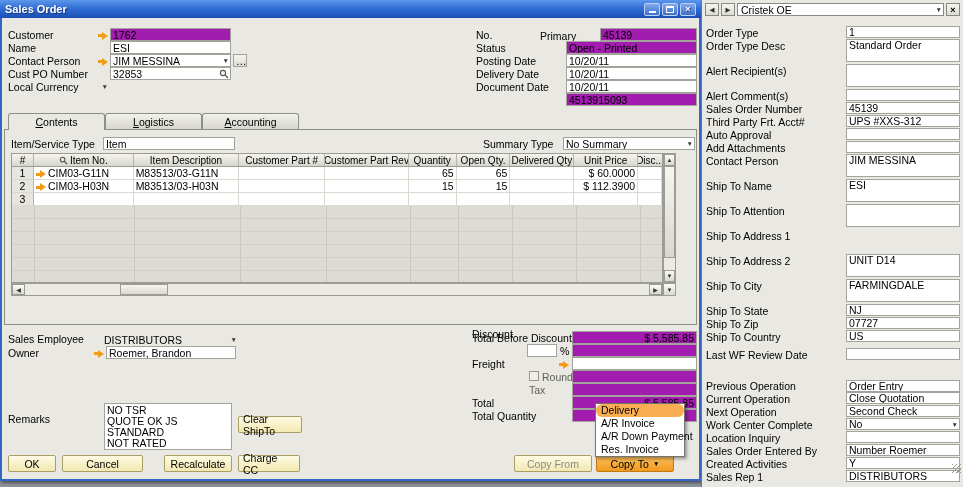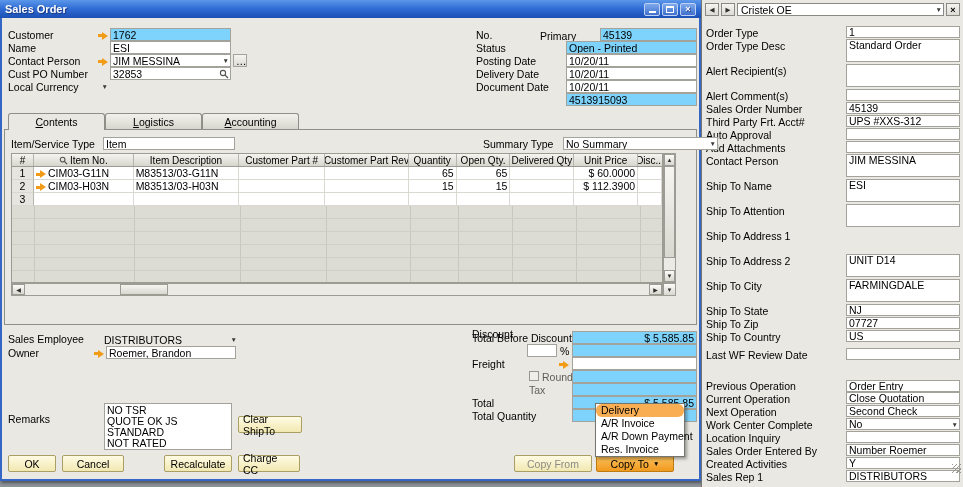--- a/index.html
+++ b/index.html
@@ -19,21 +19,21 @@
   .vbtn { width:16px; height:13px; border:1px solid #BDD2F2; border-radius:2px;
           background:linear-gradient(#7FA9EC,#3F70CC); display:flex; align-items:center;
           justify-content:center; color:#fff; font-size:9px; line-height:9px; }
   .icoMin { width:7px; height:2px; background:#fff; margin-top:6px; }
   .icoMax { width:8px; height:7px; border:1px solid #fff; border-top-width:2px; }
 
   .label { position:absolute; height:13px; line-height:13px; white-space:nowrap; }
   .dim { color:#5F5F59; }
   .field { position:absolute; height:13px; line-height:12px; border:1px solid #A3A29B;
            background:#fff; padding:0 2px; white-space:nowrap; overflow:hidden; }
-  .gray { background:#7dd3fc; }
+  .gray { background:#a21caf; }
   .r { text-align:right; }
   .combo .ftx { display:block; padding-right:9px; overflow:hidden; }
   .dd { position:absolute; right:1px; top:0; font-size:6.5px; line-height:12px; color:#3A3A36; }
   .flatcombo { position:absolute; height:13px; display:flex; align-items:center;
                justify-content:space-between; }
   .flatcombo .dds { position:static; font-size:6.5px; color:#3A3A36; }
 
   
   .la { position:absolute; display:flex; align-items:center; height:9px; }
   .la i { display:block; width:4px; height:3px; background:#F29B17; }
@@ -213,21 +213,21 @@
     </div>
   <div class="tab" style="left:202px">
       <span>Accounting</span>
     </div>
 
   <div class="tabbox">
     <span class="label" style="left:6px;top:8px">Item/Service Type</span>
     <span class="field" style="left:98px;top:7px;width:132px">Item</span>
 
     <span class="label" style="left:478px;top:8px">Summary Type</span>
-    <span class="field combo" style="left:558px;top:7px;width:155px">
+    <span class="field combo" style="left:558px;top:7px;width:132px">
       <span class="ftx">No Summary</span>
       <span class="dd">▼</span>
     </span>
 
     <div class="ghead">
       <span class="hc w0">#</span>
       <span class="hc w1">
         <svg width="9" height="9" viewBox="0 0 10 10">
             <circle cx="4" cy="4" r="2.6" fill="none" stroke="#55554F" stroke-width="1.2"></circle>
             <line x1="6.1" y1="6.1" x2="9" y2="9" stroke="#55554F" stroke-width="1.4"></line>
@@ -357,21 +357,21 @@
   <span class="field gray" style="left:572px;top:409px;width:125px"></span>
 
   <span class="label" style="left:8px;top:413px">Remarks</span>
   <div class="remarks">NO TSR
 QUOTE OK JS
 STANDARD
 NOT RATED</div>
   <span class="btn" style="left:238px;top:416px;width:64px">Clear ShipTo</span>
 
   <span class="btn" style="left:8px;top:455px;width:48px">OK</span>
-  <span class="btn" style="left:62px;top:455px;width:62px">Cancel</span>
+  <span class="btn" style="left:62px;top:455px;width:81px">Cancel</span>
   <span class="btn" style="left:164px;top:455px;width:68px">Recalculate</span>
   <span class="btn" style="left:238px;top:455px;width:62px">Charge CC</span>
   <span class="btn dis" style="left:514px;top:455px;width:78px">Copy From</span>
   <span class="btn orange" style="left:596px;top:455px;width:78px">
     <span>Copy To</span>
     <span class="dds">▼</span>
   </span>
 
   <div class="menu">
     <div class="mitem hl">Delivery</div>

